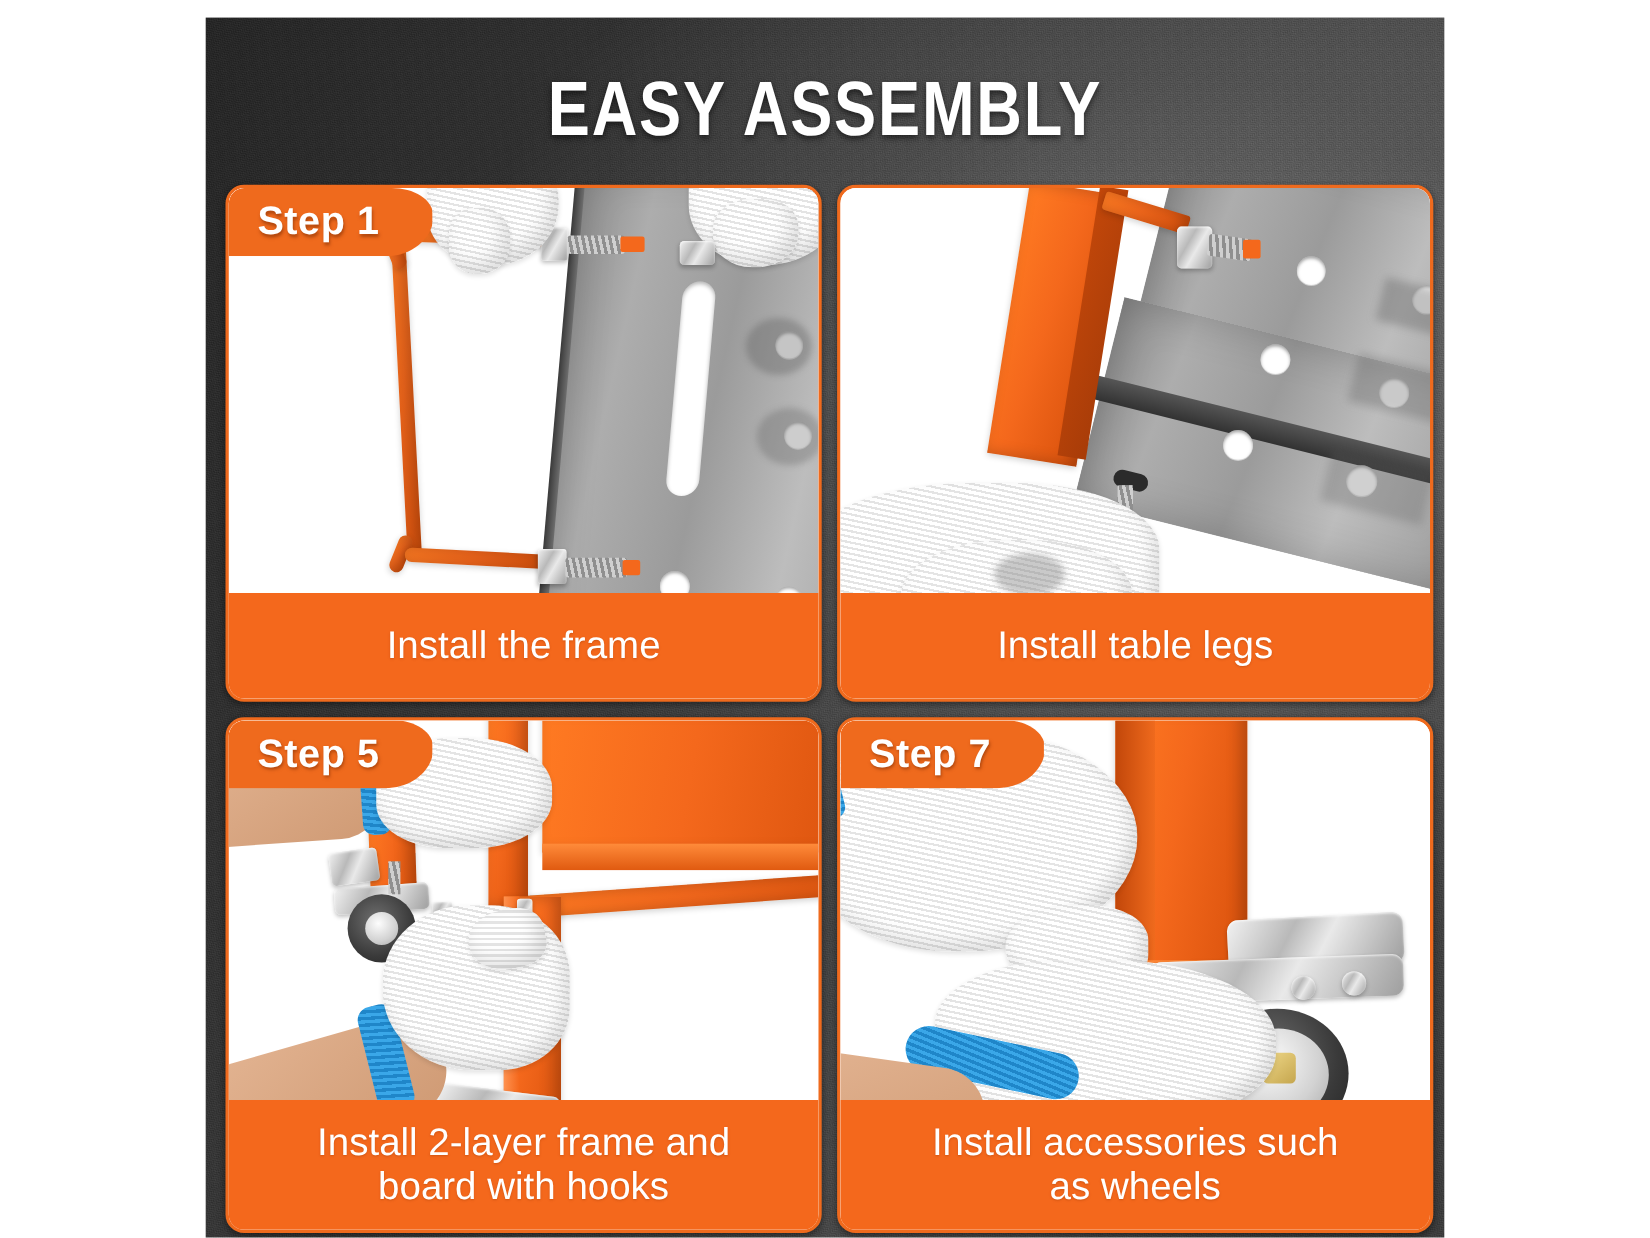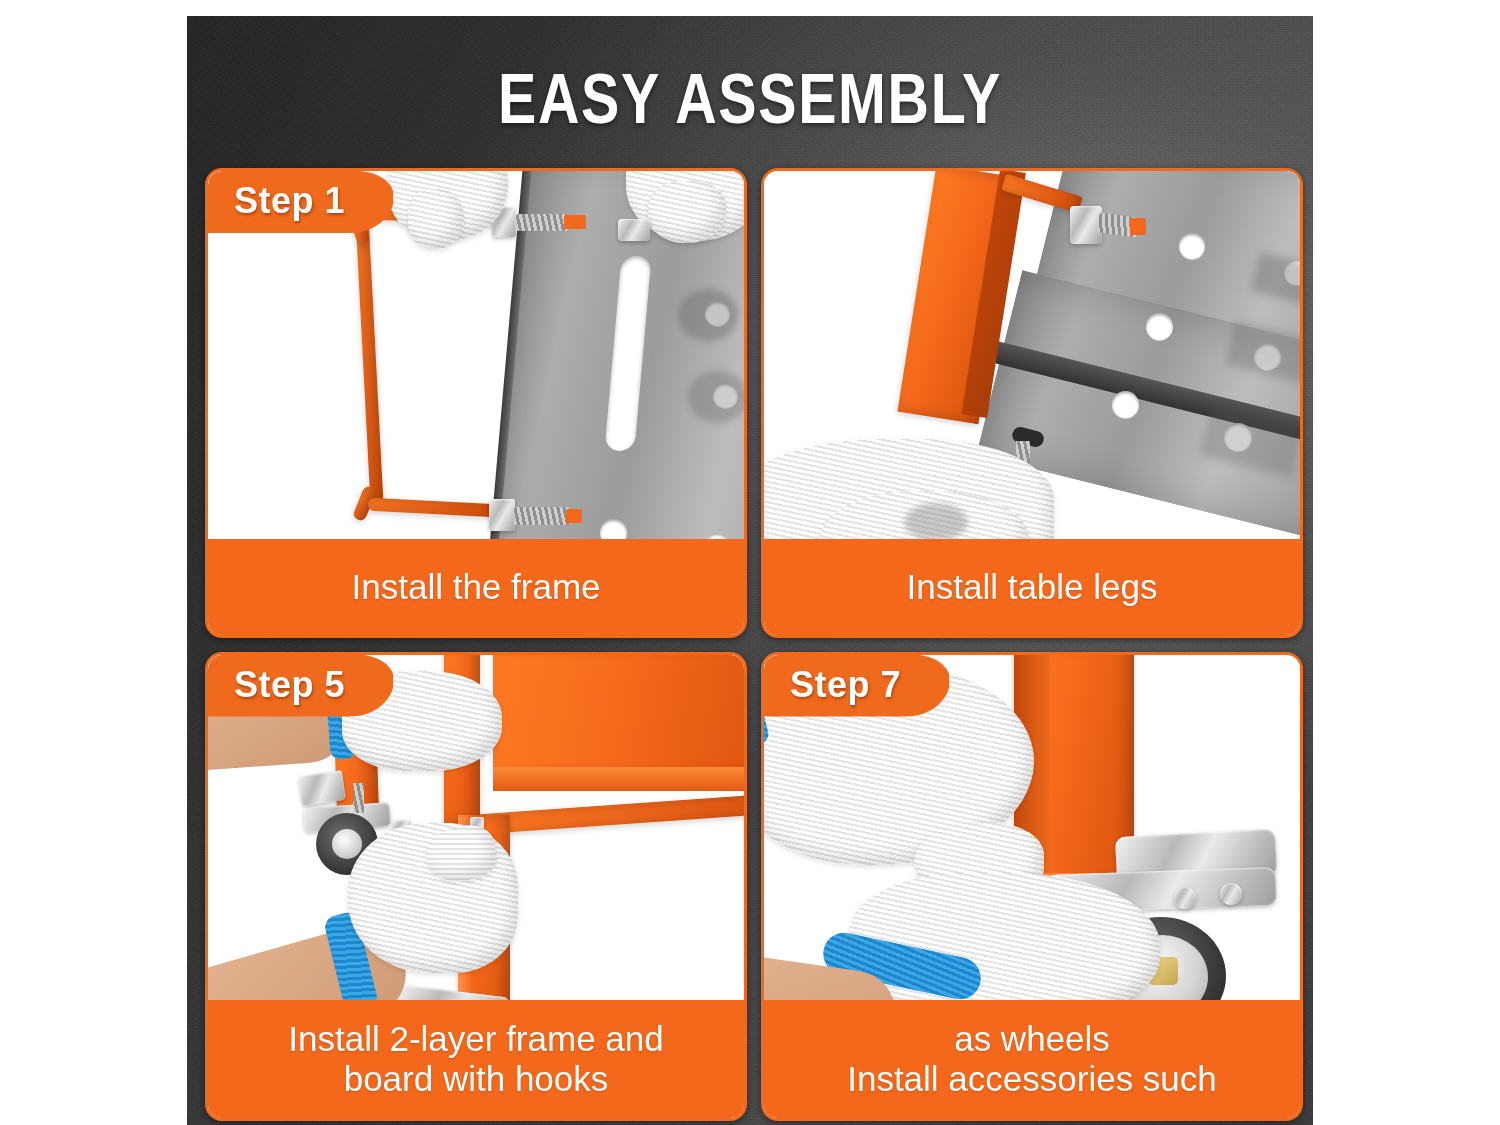--- a/index.html
+++ b/index.html
@@ -274,21 +274,21 @@
             <div class="glove" style="position:absolute;left:86px;top:218px;width:310px;height:150px;border-radius:38% 48% 44% 40%;"></div>
             <div class="cuff" style="position:absolute;left:58px;top:290px;width:160px;height:42px;border-radius:22px;transform:rotate(12deg);"></div>
             <div class="skin" style="position:absolute;left:-60px;top:308px;width:190px;height:110px;border-radius:42px;transform:rotate(8deg);"></div>
           </div>
           <div class="badge">
             <span class="badge-label">Step 7</span>
           </div>
         </div>
         <div class="caption two-line">
           <div>
+            <span>Install accessories such</span>
             <span>as wheels</span>
-            <span>Install accessories such</span>
           </div>
         </div>
       </div>
 
     </div>
   </div>
 </div>
 
 </body></html>

